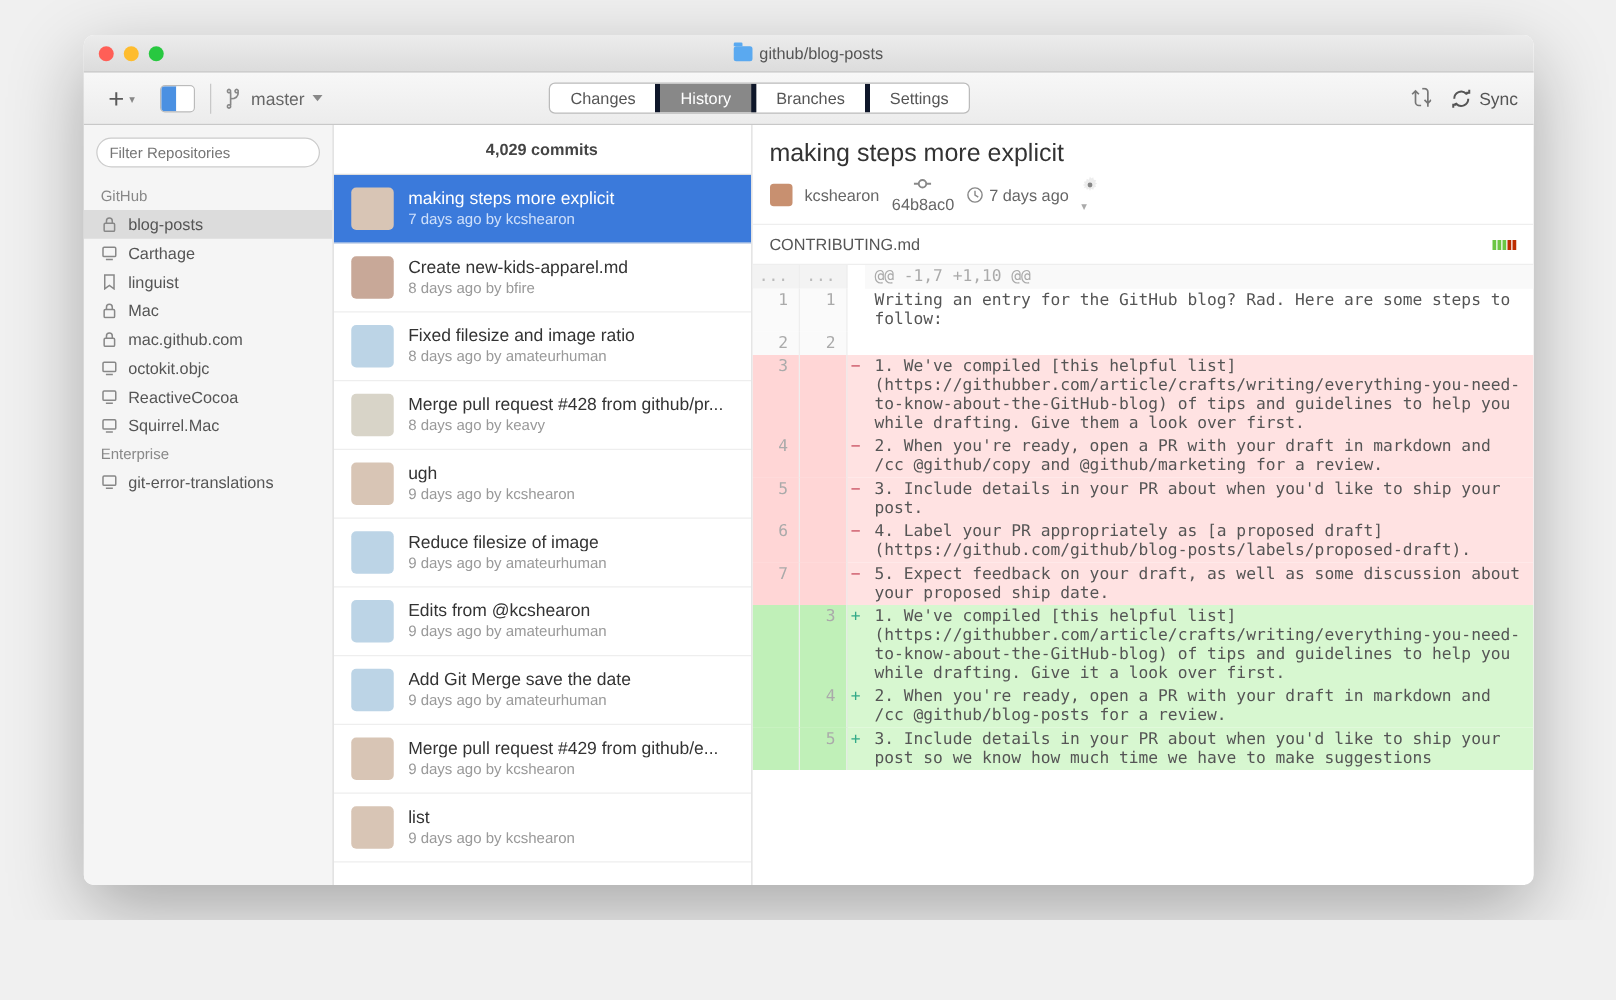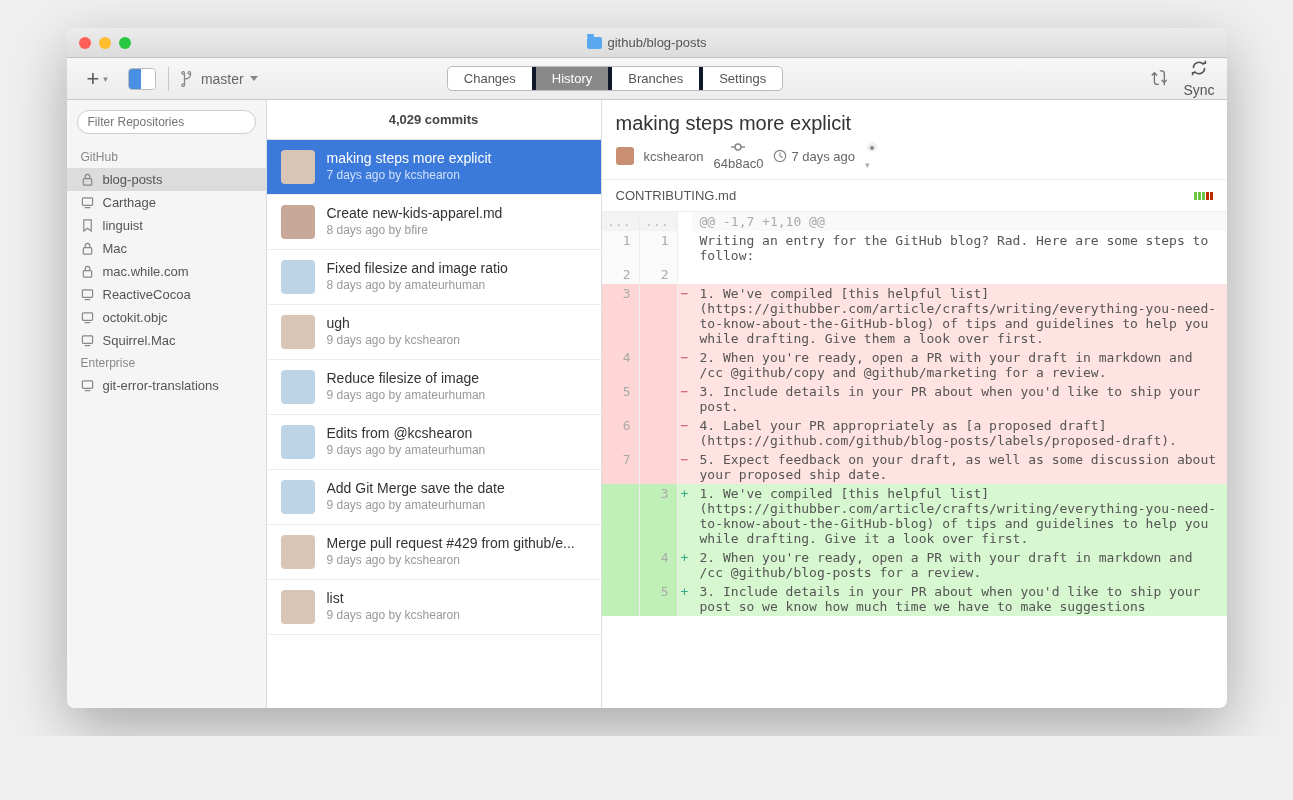--- a/index.html
+++ b/index.html
@@ -23,21 +23,21 @@
 .sidebar-toggle .r { flex: 1; background: #fff; }
 .tb-sep { width: 1px; height: 24px; background: #c8c8c8; }
 .branch-icon { width: 14px; height: 18px; }
 .branch-sel { display: flex; align-items: center; gap: 6px; color: #666; font-size: 14px; }
 .caret-down { width: 0; height: 0; border-left: 4px solid transparent; border-right: 4px solid transparent; border-top: 5px solid #888; }
 .seg-control { display: flex; background: #fff; border: 1px solid #bbb; border-radius: 5px; overflow: hidden; margin-left: auto; margin-right: auto; }
 .seg { padding: 4px 16px; font-size: 13px; color: #555; border-right: 4px solid #0f172a; cursor: pointer; }
 .seg:last-child { border-right: none; }
 .seg.active { background: #888; color: #fff; }
 .tb-right { margin-left: auto; display: flex; align-items: center; gap: 16px; }
-.sync { display: flex; align-items: center; gap: 6px; color: #555; font-size: 14px; flex-direction: column; }
+.sync { display: flex; align-items: center; gap: 6px; color: #555; font-size: 14px; }
 .main { flex: 1; display: flex; overflow: hidden; }
 .sidebar { width: 200px; background: #f5f5f5; border-right: 1px solid #ddd; padding: 10px 0; overflow-y: auto; }
 .filter { margin: 0 10px 12px; }
 .filter input { width: 100%; padding: 4px 10px; border: 1px solid #ccc; border-radius: 12px; font-size: 12px; color: #999; background: #fff; }
 .sb-header { padding: 4px 14px; font-size: 12px; color: #888; }
 .sb-item { padding: 4px 14px; display: flex; align-items: center; gap: 8px; color: #555; font-size: 13px; cursor: pointer; }
 .sb-item.sel { background: #dcdcdc; }
 .ic { width: 14px; height: 14px; display: inline-flex; align-items: center; justify-content: center; color: #888; font-size: 12px; }
 .commits-col { width: 335px; border-right: 1px solid #ddd; display: flex; flex-direction: column; overflow: hidden; }
 .commits-head { padding: 12px; text-align: center; font-weight: 600; color: #444; border-bottom: 1px solid #ddd; }
@@ -174,39 +174,39 @@
             </span>
             <span>Mac</span>
           </div>
           <div class="sb-item">
             <span class="ic">
               <svg width="13" height="13" viewBox="0 0 14 14">
                 <rect x="2.5" y="6" width="9" height="7" rx="1" fill="none" stroke="#888" stroke-width="1.3"></rect>
                 <path d="M4.5 6V4a2.5 2.5 0 015 0v2" fill="none" stroke="#888" stroke-width="1.3"></path>
               </svg>
             </span>
-            <span>mac.while.com</span>
+            <span>mac.github.com</span>
           </div>
           <div class="sb-item">
             <span class="ic">
               <svg width="13" height="13" viewBox="0 0 14 14">
                 <rect x="1.5" y="2" width="11" height="8" rx="1" fill="none" stroke="#888" stroke-width="1.3"></rect>
                 <line x1="4" y1="12.5" x2="10" y2="12.5" stroke="#888" stroke-width="1.3"></line>
               </svg>
             </span>
-            <span>ReactiveCocoa</span>
+            <span>octokit.objc</span>
           </div>
           <div class="sb-item">
             <span class="ic">
               <svg width="13" height="13" viewBox="0 0 14 14">
                 <rect x="1.5" y="2" width="11" height="8" rx="1" fill="none" stroke="#888" stroke-width="1.3"></rect>
                 <line x1="4" y1="12.5" x2="10" y2="12.5" stroke="#888" stroke-width="1.3"></line>
               </svg>
             </span>
-            <span>octokit.objc</span>
+            <span>ReactiveCocoa</span>
           </div>
           <div class="sb-item">
             <span class="ic">
               <svg width="13" height="13" viewBox="0 0 14 14">
                 <rect x="1.5" y="2" width="11" height="8" rx="1" fill="none" stroke="#888" stroke-width="1.3"></rect>
                 <line x1="4" y1="12.5" x2="10" y2="12.5" stroke="#888" stroke-width="1.3"></line>
               </svg>
             </span>
             <span>Squirrel.Mac</span>
           </div>
@@ -238,20 +238,27 @@
             <div class="commit-body">
               <div class="commit-title">Create new-kids-apparel.md</div>
               <div class="meta">8 days ago by bfire</div>
             </div>
           </div>
           <div class="commit">
             <div class="avatar" style="background:#bcd4e6"></div>
             <div class="commit-body">
               <div class="commit-title">Fixed filesize and image ratio</div>
               <div class="meta">8 days ago by amateurhuman</div>
+            </div>
+          </div>
+          <div class="commit">
+            <div class="avatar" style="background:#d8d4c8"></div>
+            <div class="commit-body">
+              <div class="commit-title">Merge pull request #428 from github/pr...</div>
+              <div class="meta">8 days ago by keavy</div>
             </div>
           </div>
           <div class="commit">
             <div class="avatar" style="background:#d8c5b5"></div>
             <div class="commit-body">
               <div class="commit-title">ugh</div>
               <div class="meta">9 days ago by kcshearon</div>
             </div>
           </div>
           <div class="commit">

